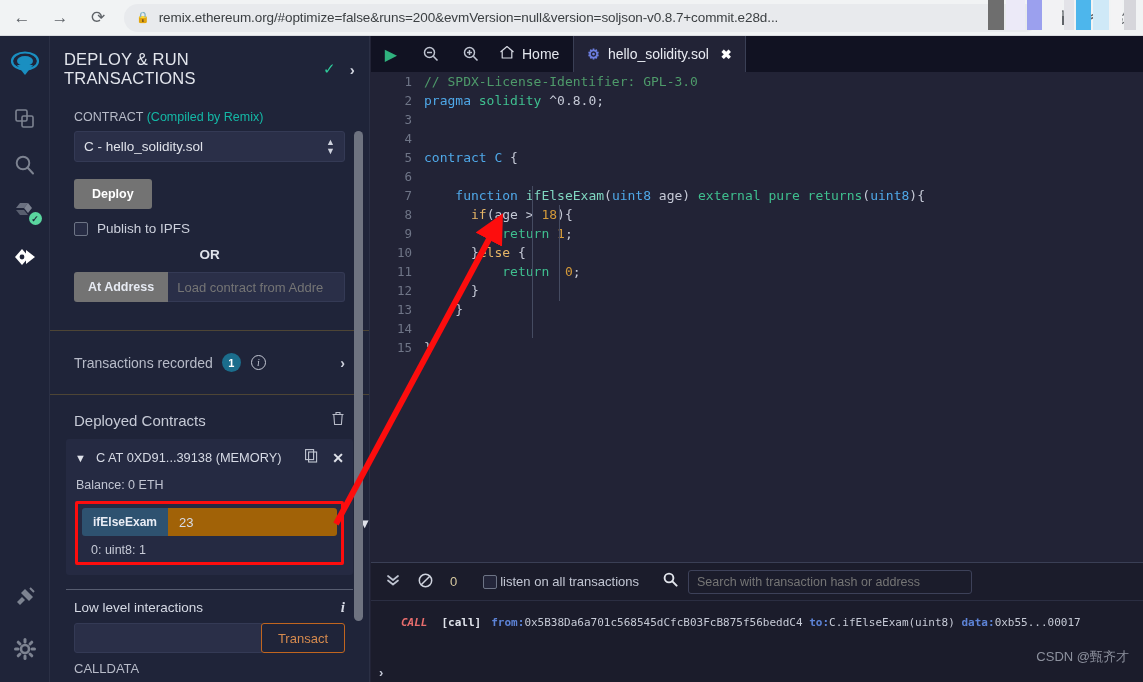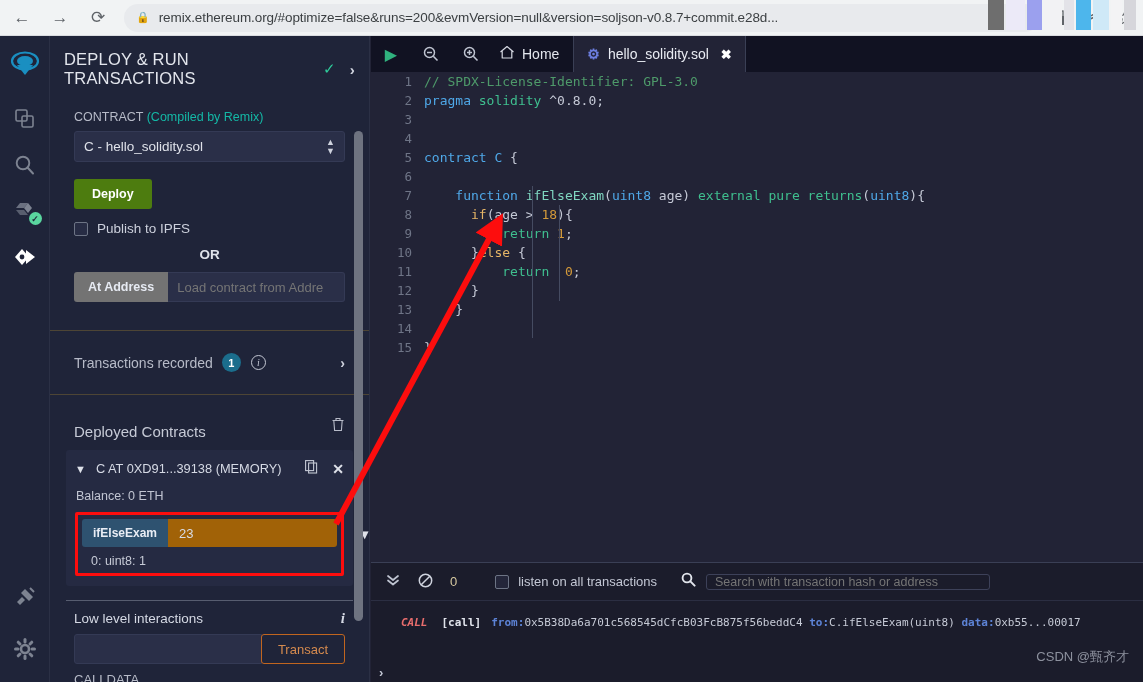--- a/index.html
+++ b/index.html
@@ -92,21 +92,21 @@
   }
   .sb-label .sub { color: #14b8a6; }
   #contract-select {
     width: 100%; height: 31px; background: #2a2f48;
     border: 1px solid #343a55; border-radius: 3px;
     display: flex; align-items: center; justify-content: space-between;
     padding: 0 9px; color: #dfe2ea; font-size: 13.5px;
   }
   #contract-select .spin { font-size: 9px; line-height: 9px; color: #cfd3de; text-align:center;}
   #deploy-btn {
-    margin-top: 17px; background: #4d7c0f; color: #fff;
+    margin-top: 17px; background: #737373; color: #fff;
     border: none; border-radius: 3px;
     font-size: 12.5px; font-weight: bold;
     padding: 8px 18px; font-family: inherit;
   }
   .chk-row { display: flex; align-items: center; margin-top: 12px; }
   .chk {
     width: 14px; height: 14px; border: 1px solid #6d7485;
     border-radius: 2px; background: #272c44; margin-right: 9px;
   }
   .chk-row span { color: #ccd0dc; font-size: 13.5px; }
@@ -139,21 +139,21 @@
     font-size: 10px; font-style: italic; font-family: "Liberation Serif", serif;
     display: inline-flex; align-items: center; justify-content: center;
     margin-left: 10px;
   }
   #tx-recorded-box .chev { margin-left: auto; color: #cfd3de; font-weight: bold; font-size: 14px;}
 
   #deployed-header {
     display: flex; align-items: center;
     padding: 16px 24px 10px 24px;
   }
-  #deployed-header .t { color: #c6cad6; font-size: 15px; margin-top: 12px; }
+  #deployed-header .t { color: #c6cad6; font-size: 15px; }
   #deployed-header .trash { margin-left: auto; color: #b7bbc8; font-size: 14px; }
 
   #contract-card {
     margin: 0 16px; background: #252a42; border-radius: 3px;
     padding: 10px 9px 10px 9px;
   }
   #contract-card-head { display: flex; align-items: center; color: #d5d9e4; font-size: 12.8px; }
   #contract-card-head .caret { margin-right: 10px; font-size: 11px; color: #dfe2ea; }
   #contract-card-head .copy { margin-left: auto; font-size: 13px; color: #c4c8d4; }
   #contract-card-head .xclose { margin-left: 14px; font-size: 14px; color: #dfe2ea; font-weight: bold; }
@@ -264,29 +264,29 @@
     position: absolute; left: 371px; top: 526px; right: 0; bottom: 0;
     background: #1b1c2b; border-top: 1px solid #3a3f55;
   }
   #term-toolbar {
     height: 38px; display: flex; align-items: center;
     padding: 0 10px; gap: 8px;
     border-bottom: 1px solid #2b2e42;
   }
   .term-ic { color: #bfc4d1; font-size: 14px; padding: 0 5px; }
   #term-count { color: #d7c9a0; font-size: 13px; padding: 0 4px; }
-  #term-listen { display: flex; align-items: center; gap: 9px; margin-left: 26px; }
+  #term-listen { display: flex; align-items: center; gap: 3px; margin-left: 14px; }
   #term-listen .chk2 {
     width: 14px; height: 14px; border: 1px solid #6d7485;
     border-radius: 2px; background: #24263a;
   }
   #term-listen span { color: #c3c7d4; font-size: 13px; }
   #term-search-wrap { display: flex; align-items: center; gap: 10px; margin-left: 16px; }
   #term-search {
-    width: 284px; height: 16px; background: transparent;
+    width: 284px; height: 24px; background: transparent;
     border: 1px solid #3d4159; border-radius: 3px;
     color: #8b5cf6; font-size: 12.5px; padding: 0 8px;
     font-family: inherit;
   }
   #term-log {
     font-family: "DejaVu Sans Mono", monospace;
     font-size: 11px; padding: 14px 0 0 30px;
     line-height: 1.5;
   }
   .log-call { color: #e86d6d; font-style: italic; font-weight: bold; margin-right: 14px; }

